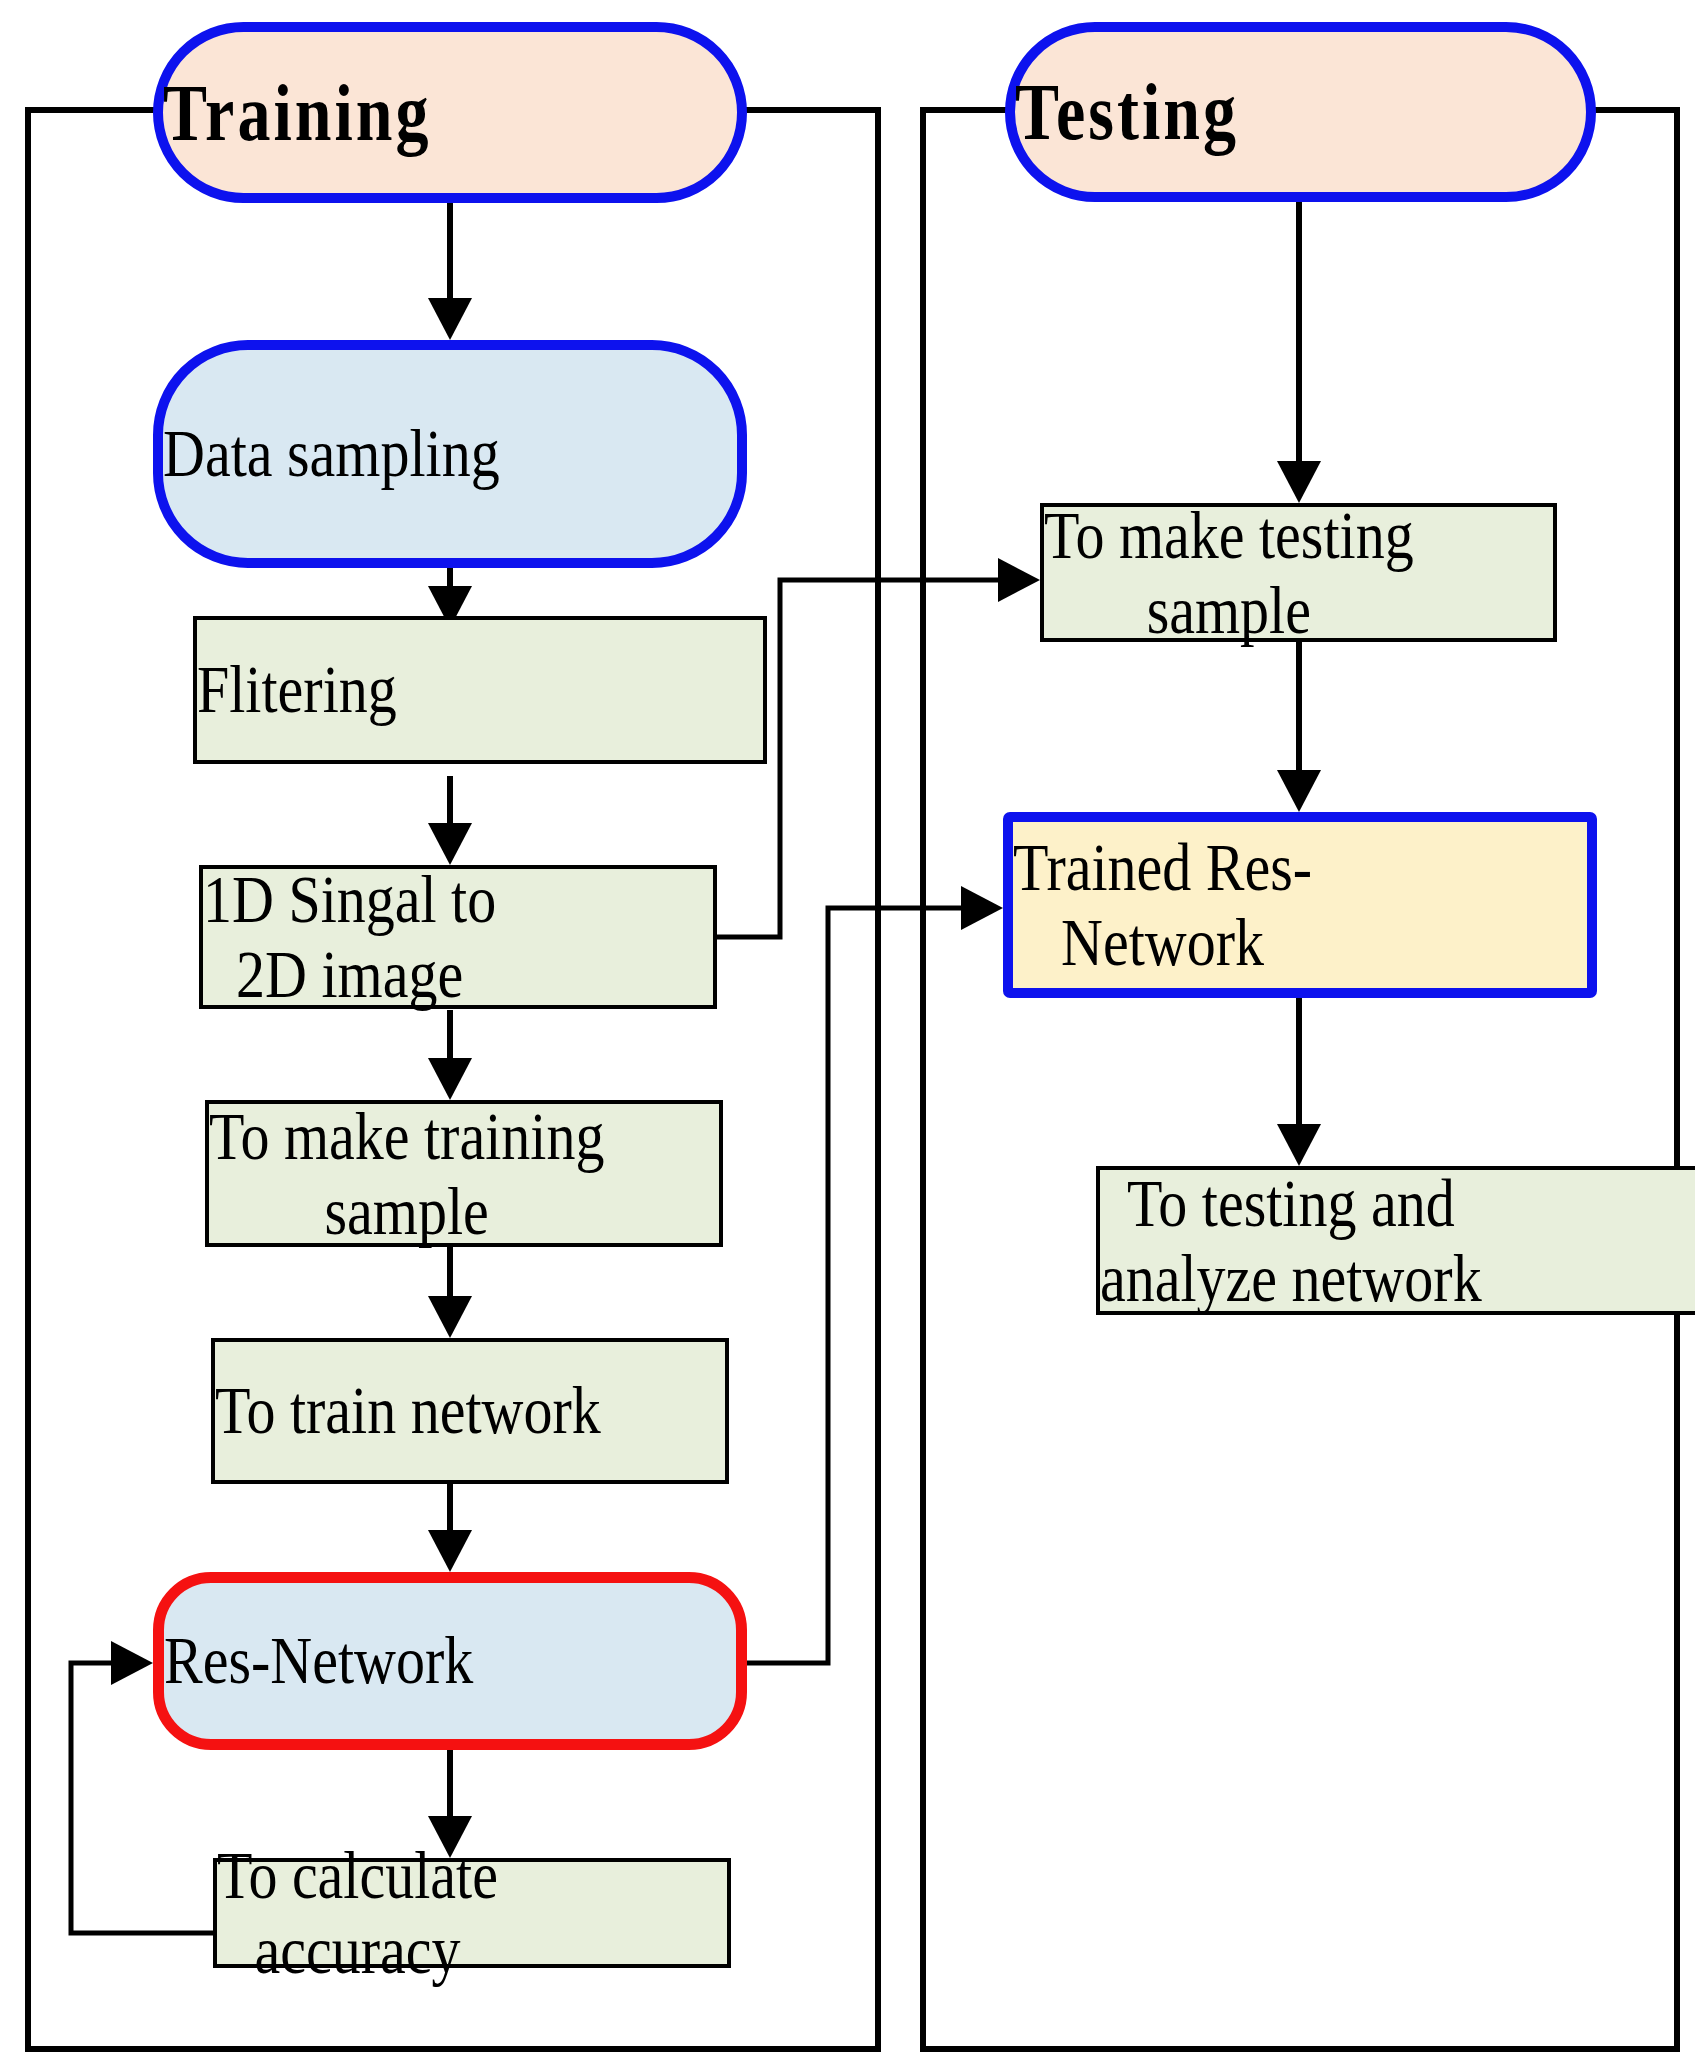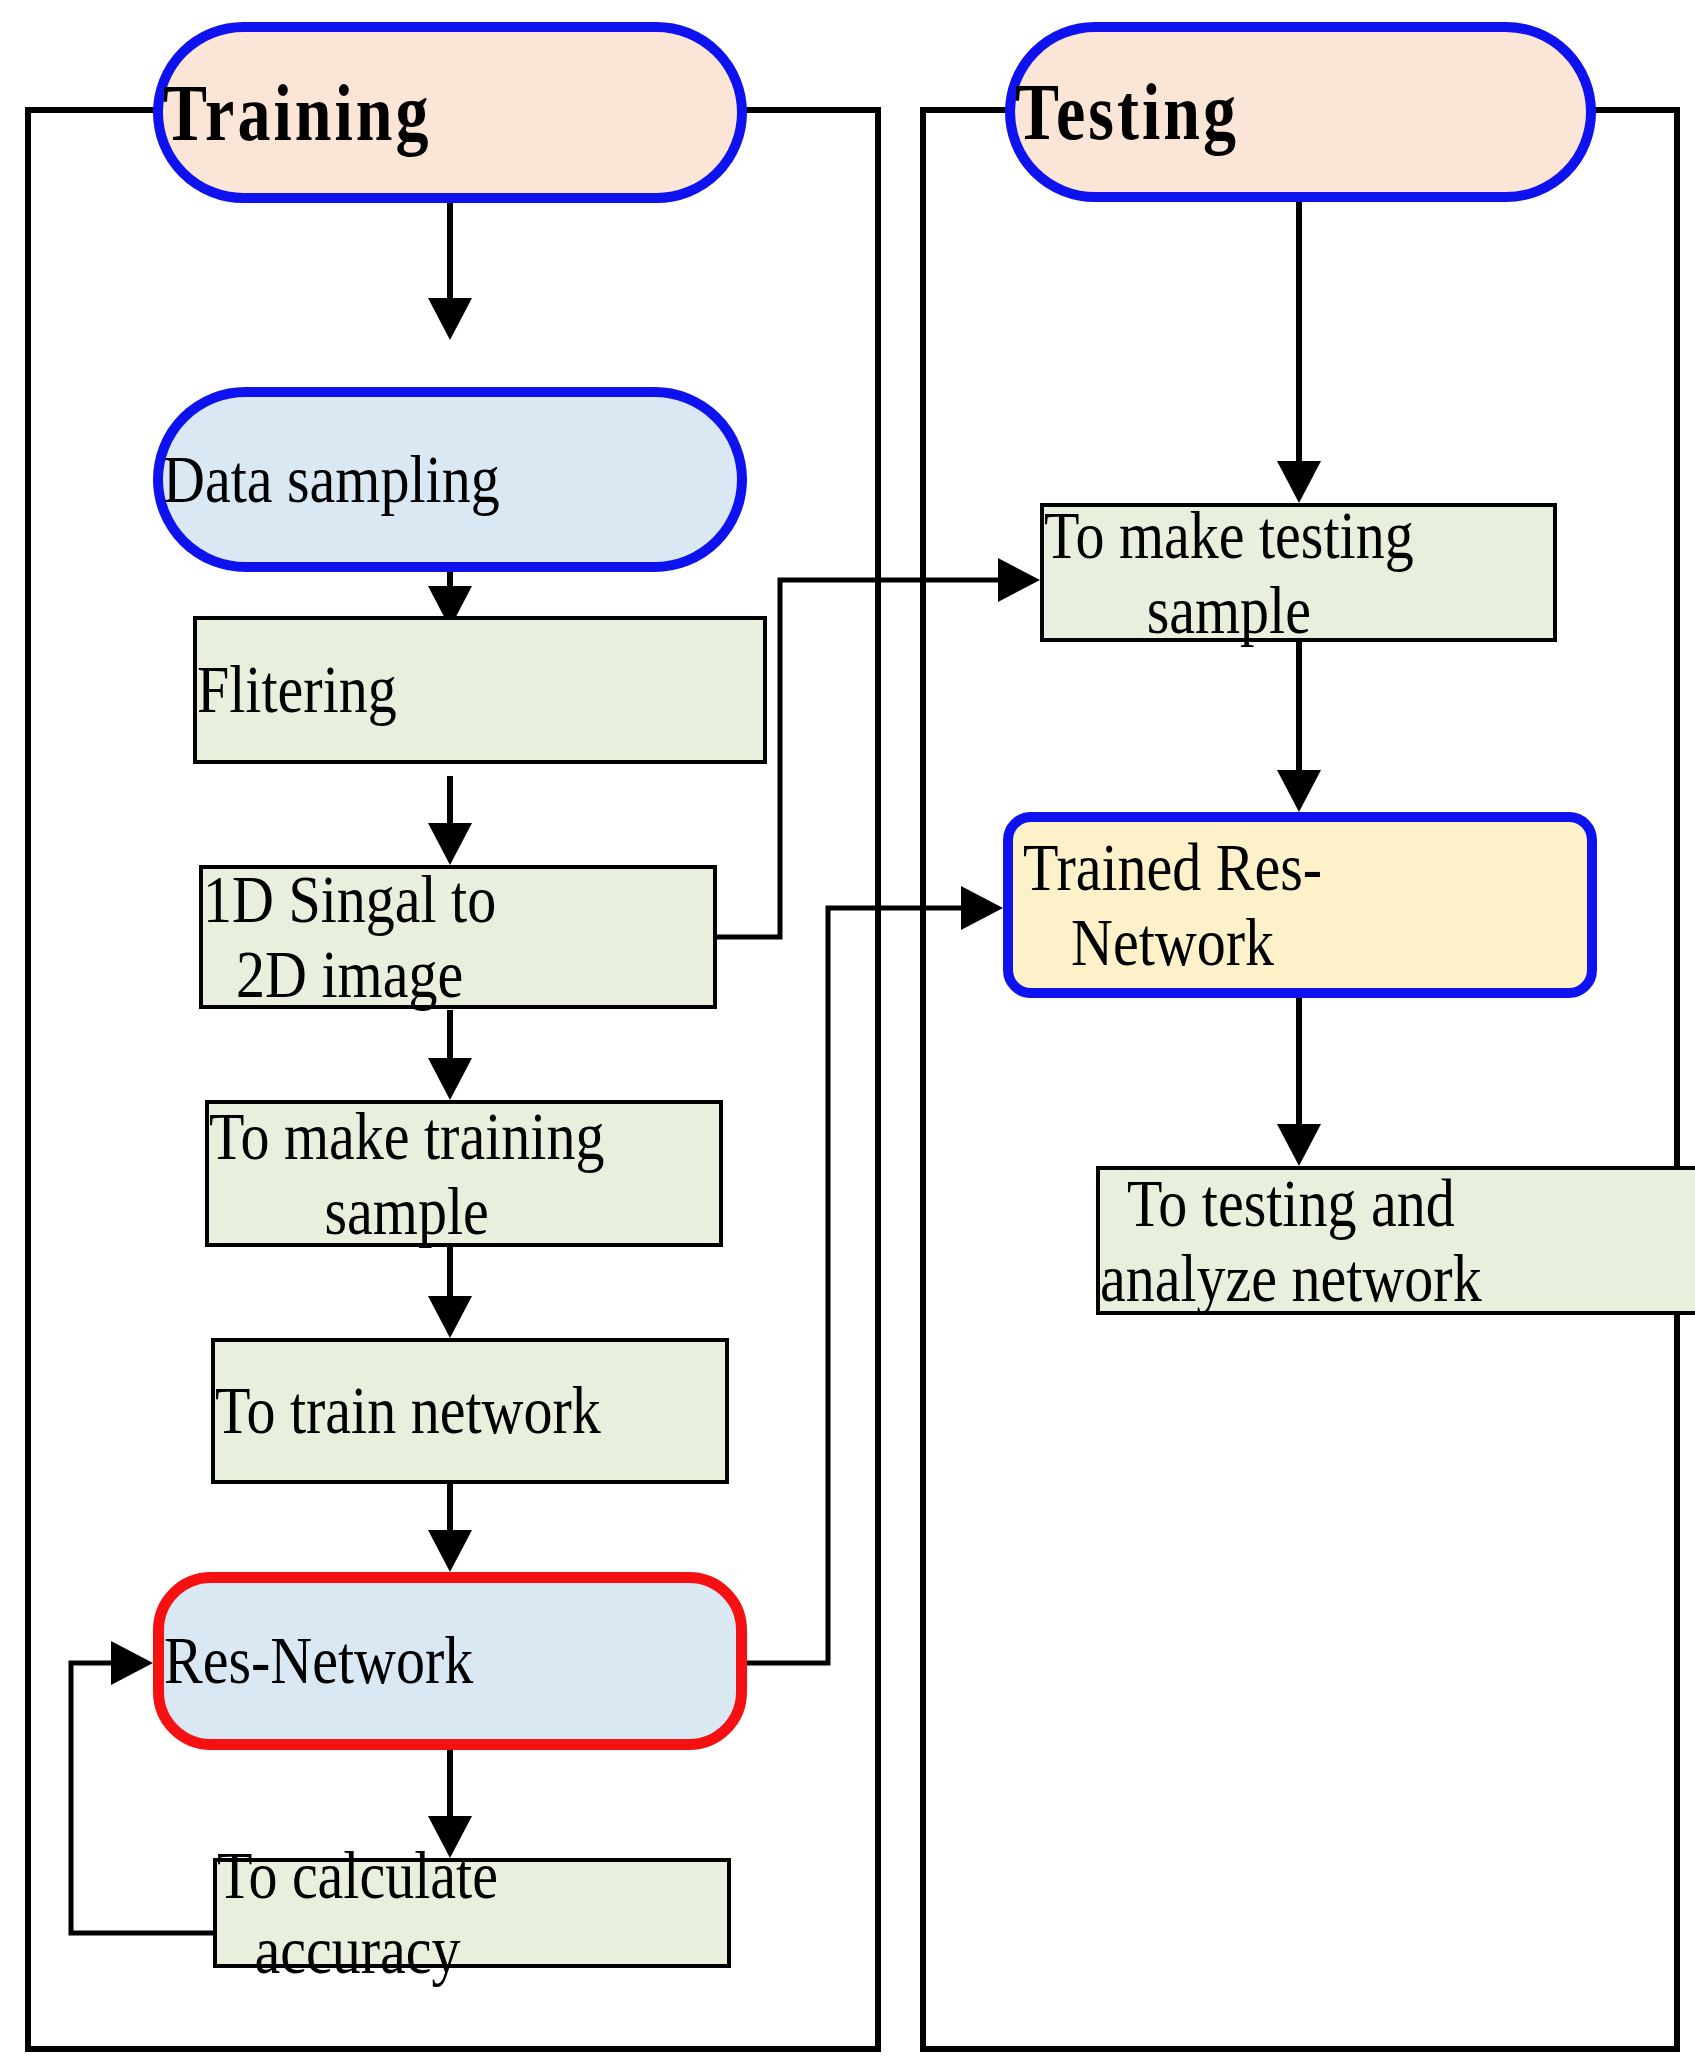--- a/index.html
+++ b/index.html
@@ -60,22 +60,21 @@
   .fill-trained{background:var(--trained_fill);}
   .box{
     border:4px solid var(--line_color);
   }
   .pill-res{
     border:11px solid var(--red_border);
     border-radius:58px;
   }
   .pill-trained{
     border:10px solid var(--blue_border);
-    border-radius:28px;
-    padding-left:10px;
+    border-radius:7px;
   }
 </style>
 </head>
 <body>
 
 <div id="canvas">
 
   <div class="frame" style="left:25px;top:107px;width:856px;height:1945px;"></div>
   <div class="frame" style="left:920px;top:107px;width:760px;height:1945px;"></div>
 
@@ -140,21 +139,21 @@
         <polyline points="213,1933 71,1933 71,1663 111,1663"></polyline>
         <polygon points="111,1641 111,1685 153,1663" fill="#000000" stroke="none"></polygon>
       </g>
     </g>
   </svg>
 
   <div class="node pill-blue fill-header" style="left:153px;top:22px;width:594px;height:181px;">
     <span class="label header-label">Training</span>
   </div>
 
-  <div class="node pill-blue fill-sampling" style="left:153px;top:340px;width:594px;height:185px;margin-top:47px;">
+  <div class="node pill-blue fill-sampling" style="left:153px;top:340px;width:594px;height:228px;">
     <span class="label">Data sampling</span>
   </div>
 
   <div class="node box fill-process" style="left:193px;top:616px;width:574px;height:148px;">
     <span class="label">Flitering</span>
   </div>
 
   <div class="node box fill-process" style="left:199px;top:865px;width:518px;height:144px;">
     <span class="label">
       <span class="ln">1D Singal to</span>

